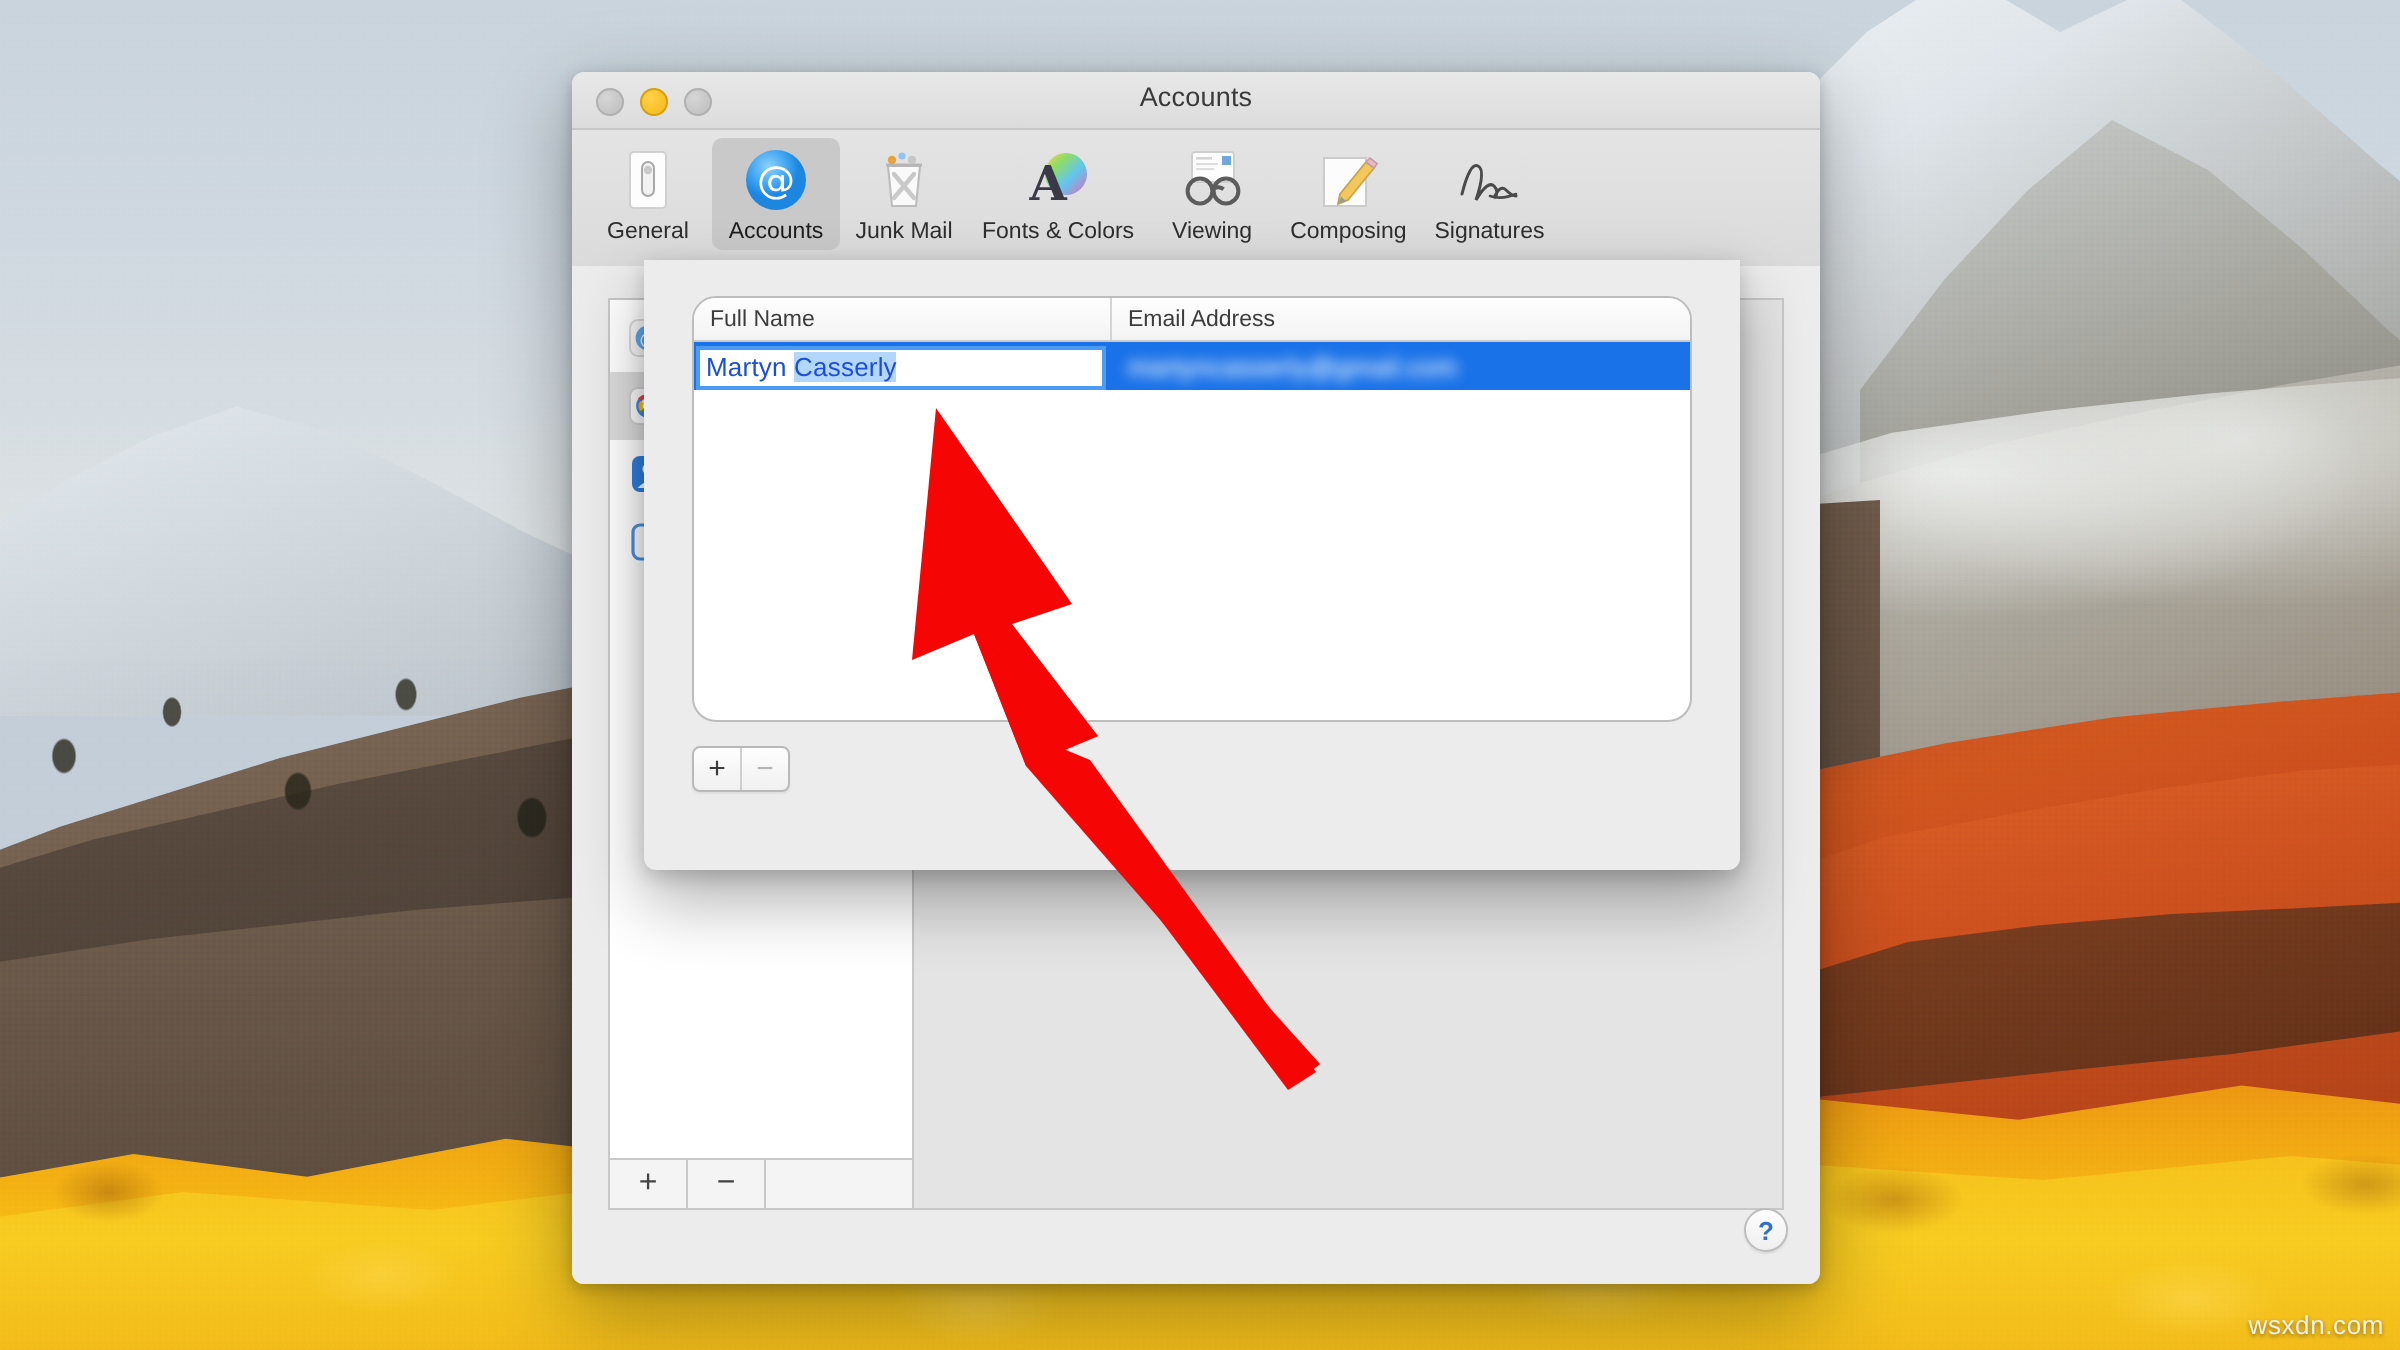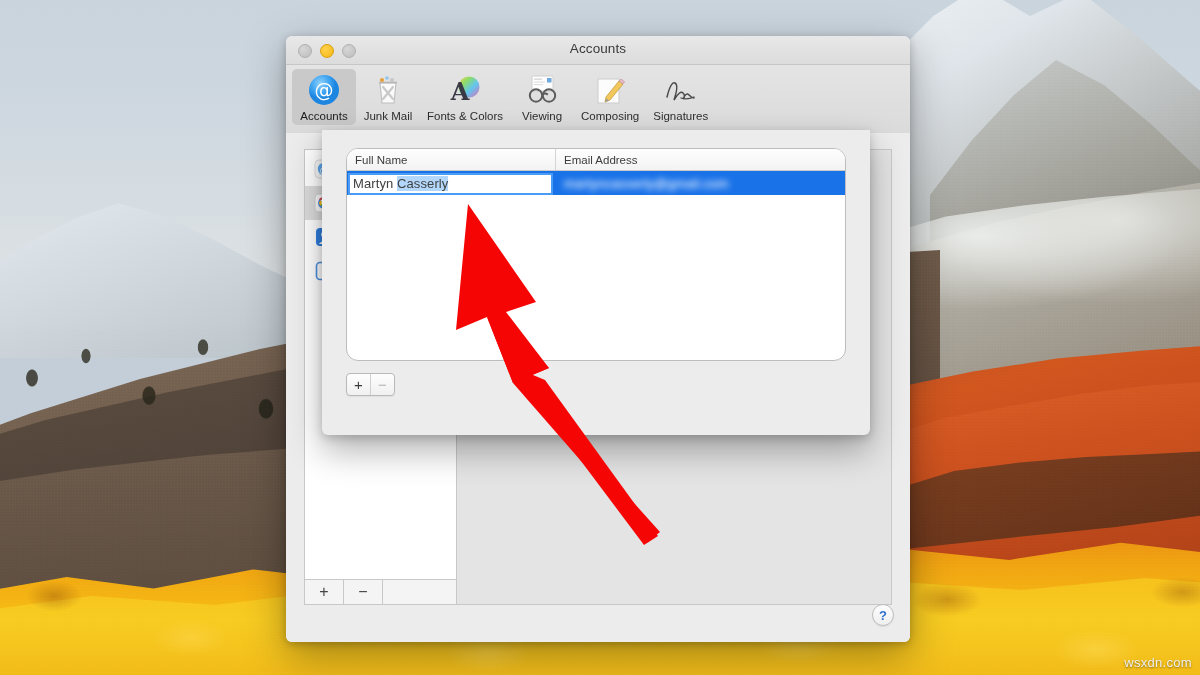--- a/index.html
+++ b/index.html
@@ -232,21 +232,21 @@
   }
   .cell{display:flex;align-items:center;box-sizing:border-box;}
   .cell.c1{width:209px;padding:0;}
   .cell.c2{flex:1;padding-left:8px;position:relative;overflow:hidden;}
   
   #name-field{
     width:205px;height:22px;margin:1px 0 0 1px;background:#fff;
     border:2px solid #4a9bf5;box-sizing:border-box;
     display:flex;align-items:center;padding-left:3px;position:relative;
   }
-  #name-text{font-size:13px;color:#404040;white-space:nowrap;letter-spacing:.1px;}
+  #name-text{font-size:13px;color:#1d4ed8;white-space:nowrap;letter-spacing:.1px;}
   #name-text .sel{background:#b3d7fb;}
   
   #email-blur{
     font-size:13px;color:#eaf2fd;white-space:nowrap;
     filter:blur(3.2px);opacity:.92;letter-spacing:.2px;
     text-shadow:0 0 3px rgba(255,255,255,.55);
   }
   #sheet-controls{
     margin-top:12px;display:flex;align-items:center;justify-content:space-between;
   }
@@ -310,20 +310,30 @@
     <div class="lights">
       <div class="light close"></div>
       <div class="light min"></div>
       <div class="light zoom"></div>
     </div>
     <div id="window-title">Accounts</div>
   </div>
 
   <div id="toolbar">
 
+    <div class="tb-item">
+      <div class="tb-icon">
+        <svg width="28" height="32" viewBox="0 0 28 32">
+          <rect x="5" y="2" width="18" height="28" rx="2" fill="#fdfdfd" stroke="#d0d0d0"></rect>
+          <rect x="11" y="7" width="6" height="17" rx="3" fill="#f2f2f2" stroke="#a8a8a8"></rect>
+          <circle cx="14" cy="11" r="2.1" fill="#c9c9c9"></circle>
+        </svg>
+      </div>
+      <div class="tb-label">General</div>
+    </div>
 
     <div class="tb-item selected">
       <div class="tb-icon">
         <svg width="34" height="34" viewBox="0 0 34 34">
           <defs>
               <radialGradient id="atg" cx="38%" cy="28%">
             <stop offset="0%" stop-color="#8fd2fb"></stop>
                 <stop offset="60%" stop-color="#41a6f2"></stop>
             <stop offset="100%" stop-color="#1d86e0"></stop>
               </radialGradient>

